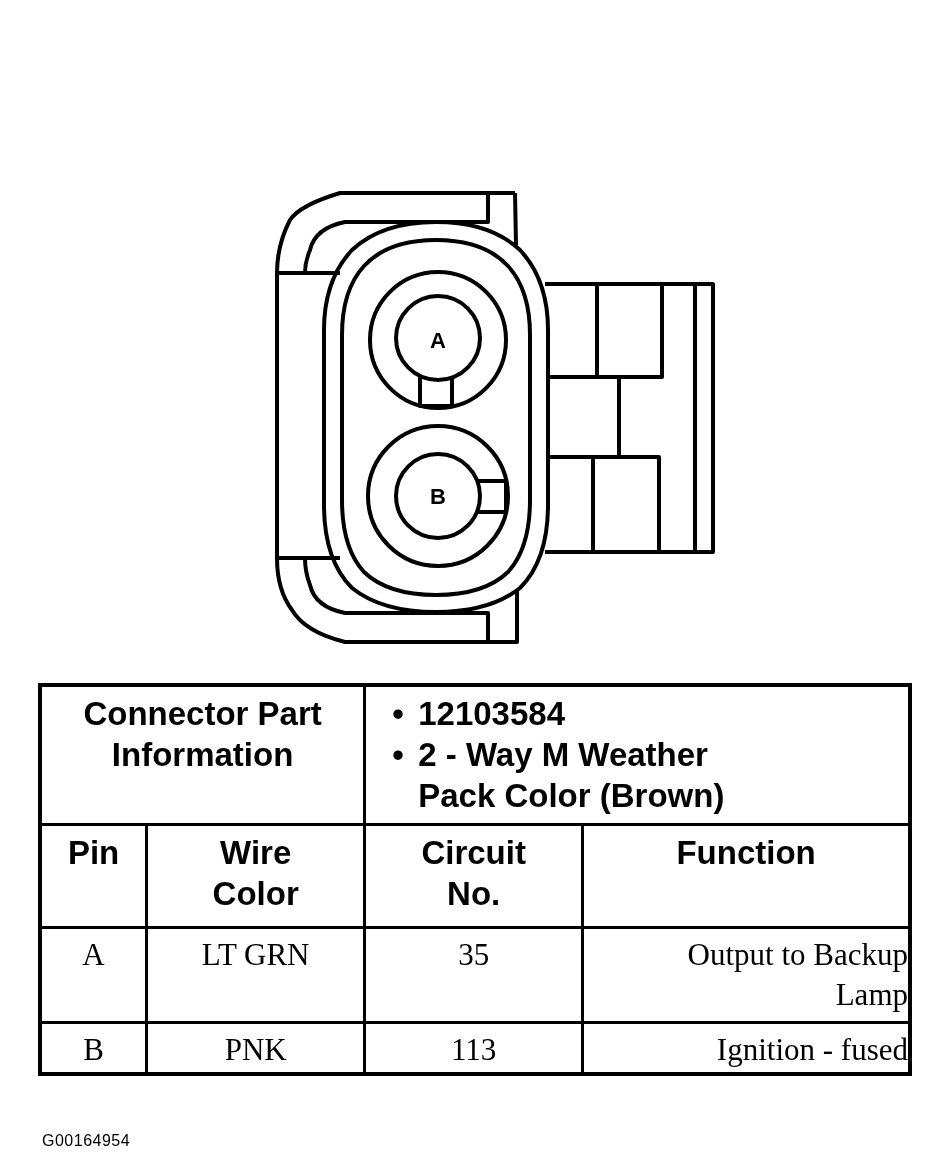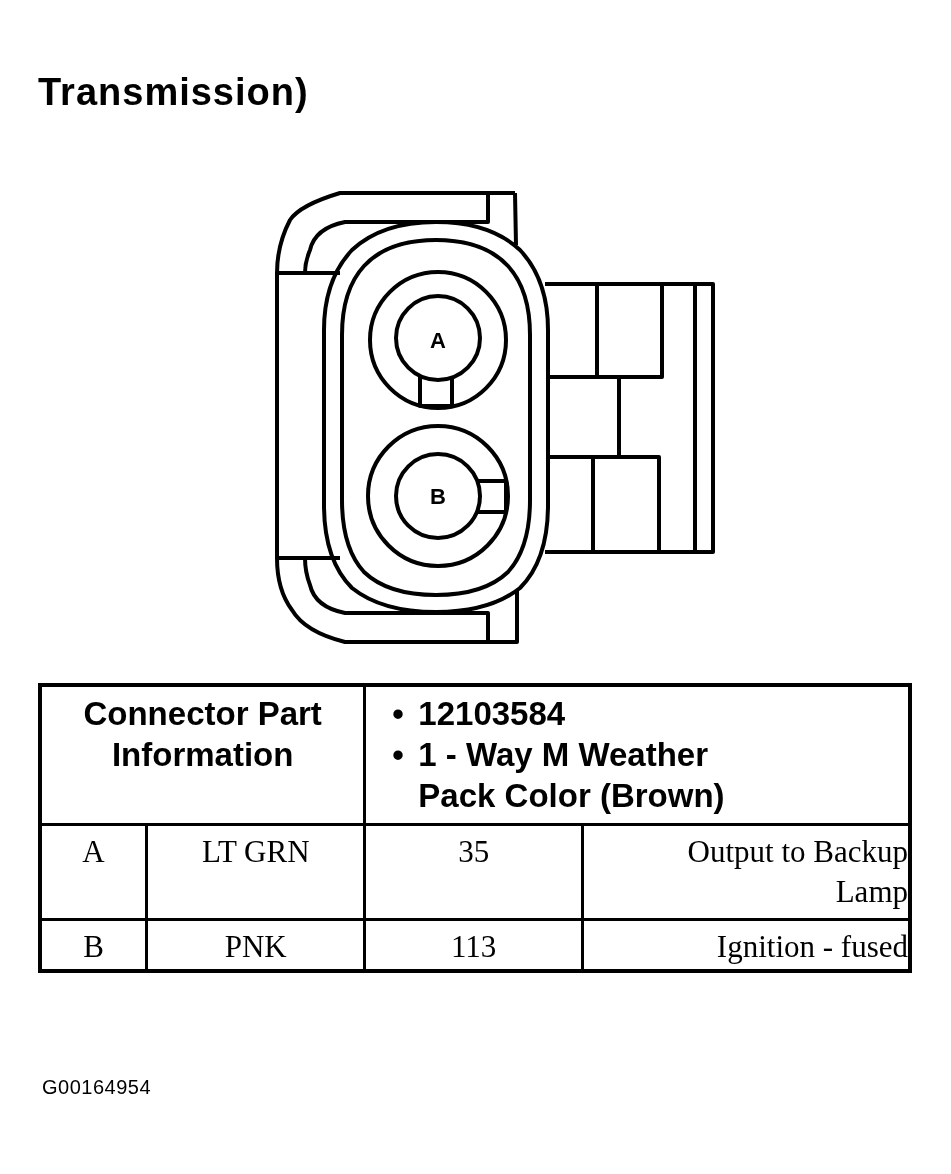--- a/index.html
+++ b/index.html
@@ -36,29 +36,28 @@
   .part-info-values .bullet { position: absolute; left: -26px; top: 0; }
   .colhead { height: 94px; padding-top: 6px !important; }
   .cell {
     font-family: "Liberation Serif", serif; font-size: 31px; line-height: 40px;
     text-align: center; padding-top: 6px !important;
   }
   .cell.func { text-align: right; padding-left: 10px !important; }
   .rowA td { height: 86px; }
   .rowB td { height: 42px; }
   .figure-id {
-    position: absolute; left: 42px; top: 1076px;
-    font-family: "Liberation Sans", sans-serif; font-size: 20px; letter-spacing: 0.5px;
+    position: absolute; left: 42px; top: 1132px;
+    font-family: "Liberation Sans", sans-serif; font-size: 16px; letter-spacing: 0.5px;
   }
 </style>
 </head>
 <body>
 
 <h1 class="title">
-  <span>Transmission)</span>
 </h1>
 
 <svg class="diagram" width="951" height="680" viewBox="0 0 951 680" xmlns="http://www.w3.org/2000/svg">
   <g fill="none" stroke="#000" stroke-width="4" stroke-linejoin="round">
 
     <path d="M515,193 L340,193 Q300,205 290,220 Q277,245 277,273 L277,558 Q277,590 292,610 Q305,632 345,642 L517,642 L517,590"></path>
     <path d="M515,193 L516,245"></path>
 
     <path d="M488,193 L488,222 L345,222 Q315,228 310,250 Q305,262 305,273"></path>
 
@@ -99,22 +98,38 @@
     <col style="width:329px">
   </colgroup>
   <tbody>
       <tr>
     <td colspan="2" class="hdr part-info-label">
       <div>Connector Part</div>
       <div>Information</div>
     </td>
     <td colspan="2" class="part-info-values">
       <span class="item"><span class="bullet">•</span><span>12103584</span></span>
-      <span class="item"><span class="bullet">•</span><span>1 - Way M Weather</span></span>
+      <span class="item"><span class="bullet">•</span><span>2 - Way M Weather</span></span>
       <span class="item">Pack Color (Brown)</span>
+    </td>
+  </tr>
+  <tr>
+    <td class="hdr colhead">
+      <div>Pin</div>
+    </td>
+    <td class="hdr colhead">
+      <div>Wire</div>
+      <div>Color</div>
+    </td>
+    <td class="hdr colhead">
+      <div>Circuit</div>
+      <div>No.</div>
+    </td>
+    <td class="hdr colhead">
+      <div>Function</div>
     </td>
   </tr>
   <tr class="rowA">
     <td class="cell">A</td>
     <td class="cell">LT GRN</td>
     <td class="cell">35</td>
     <td class="cell func">
       <div>Output to Backup</div>
       <div>Lamp</div>
     </td>

